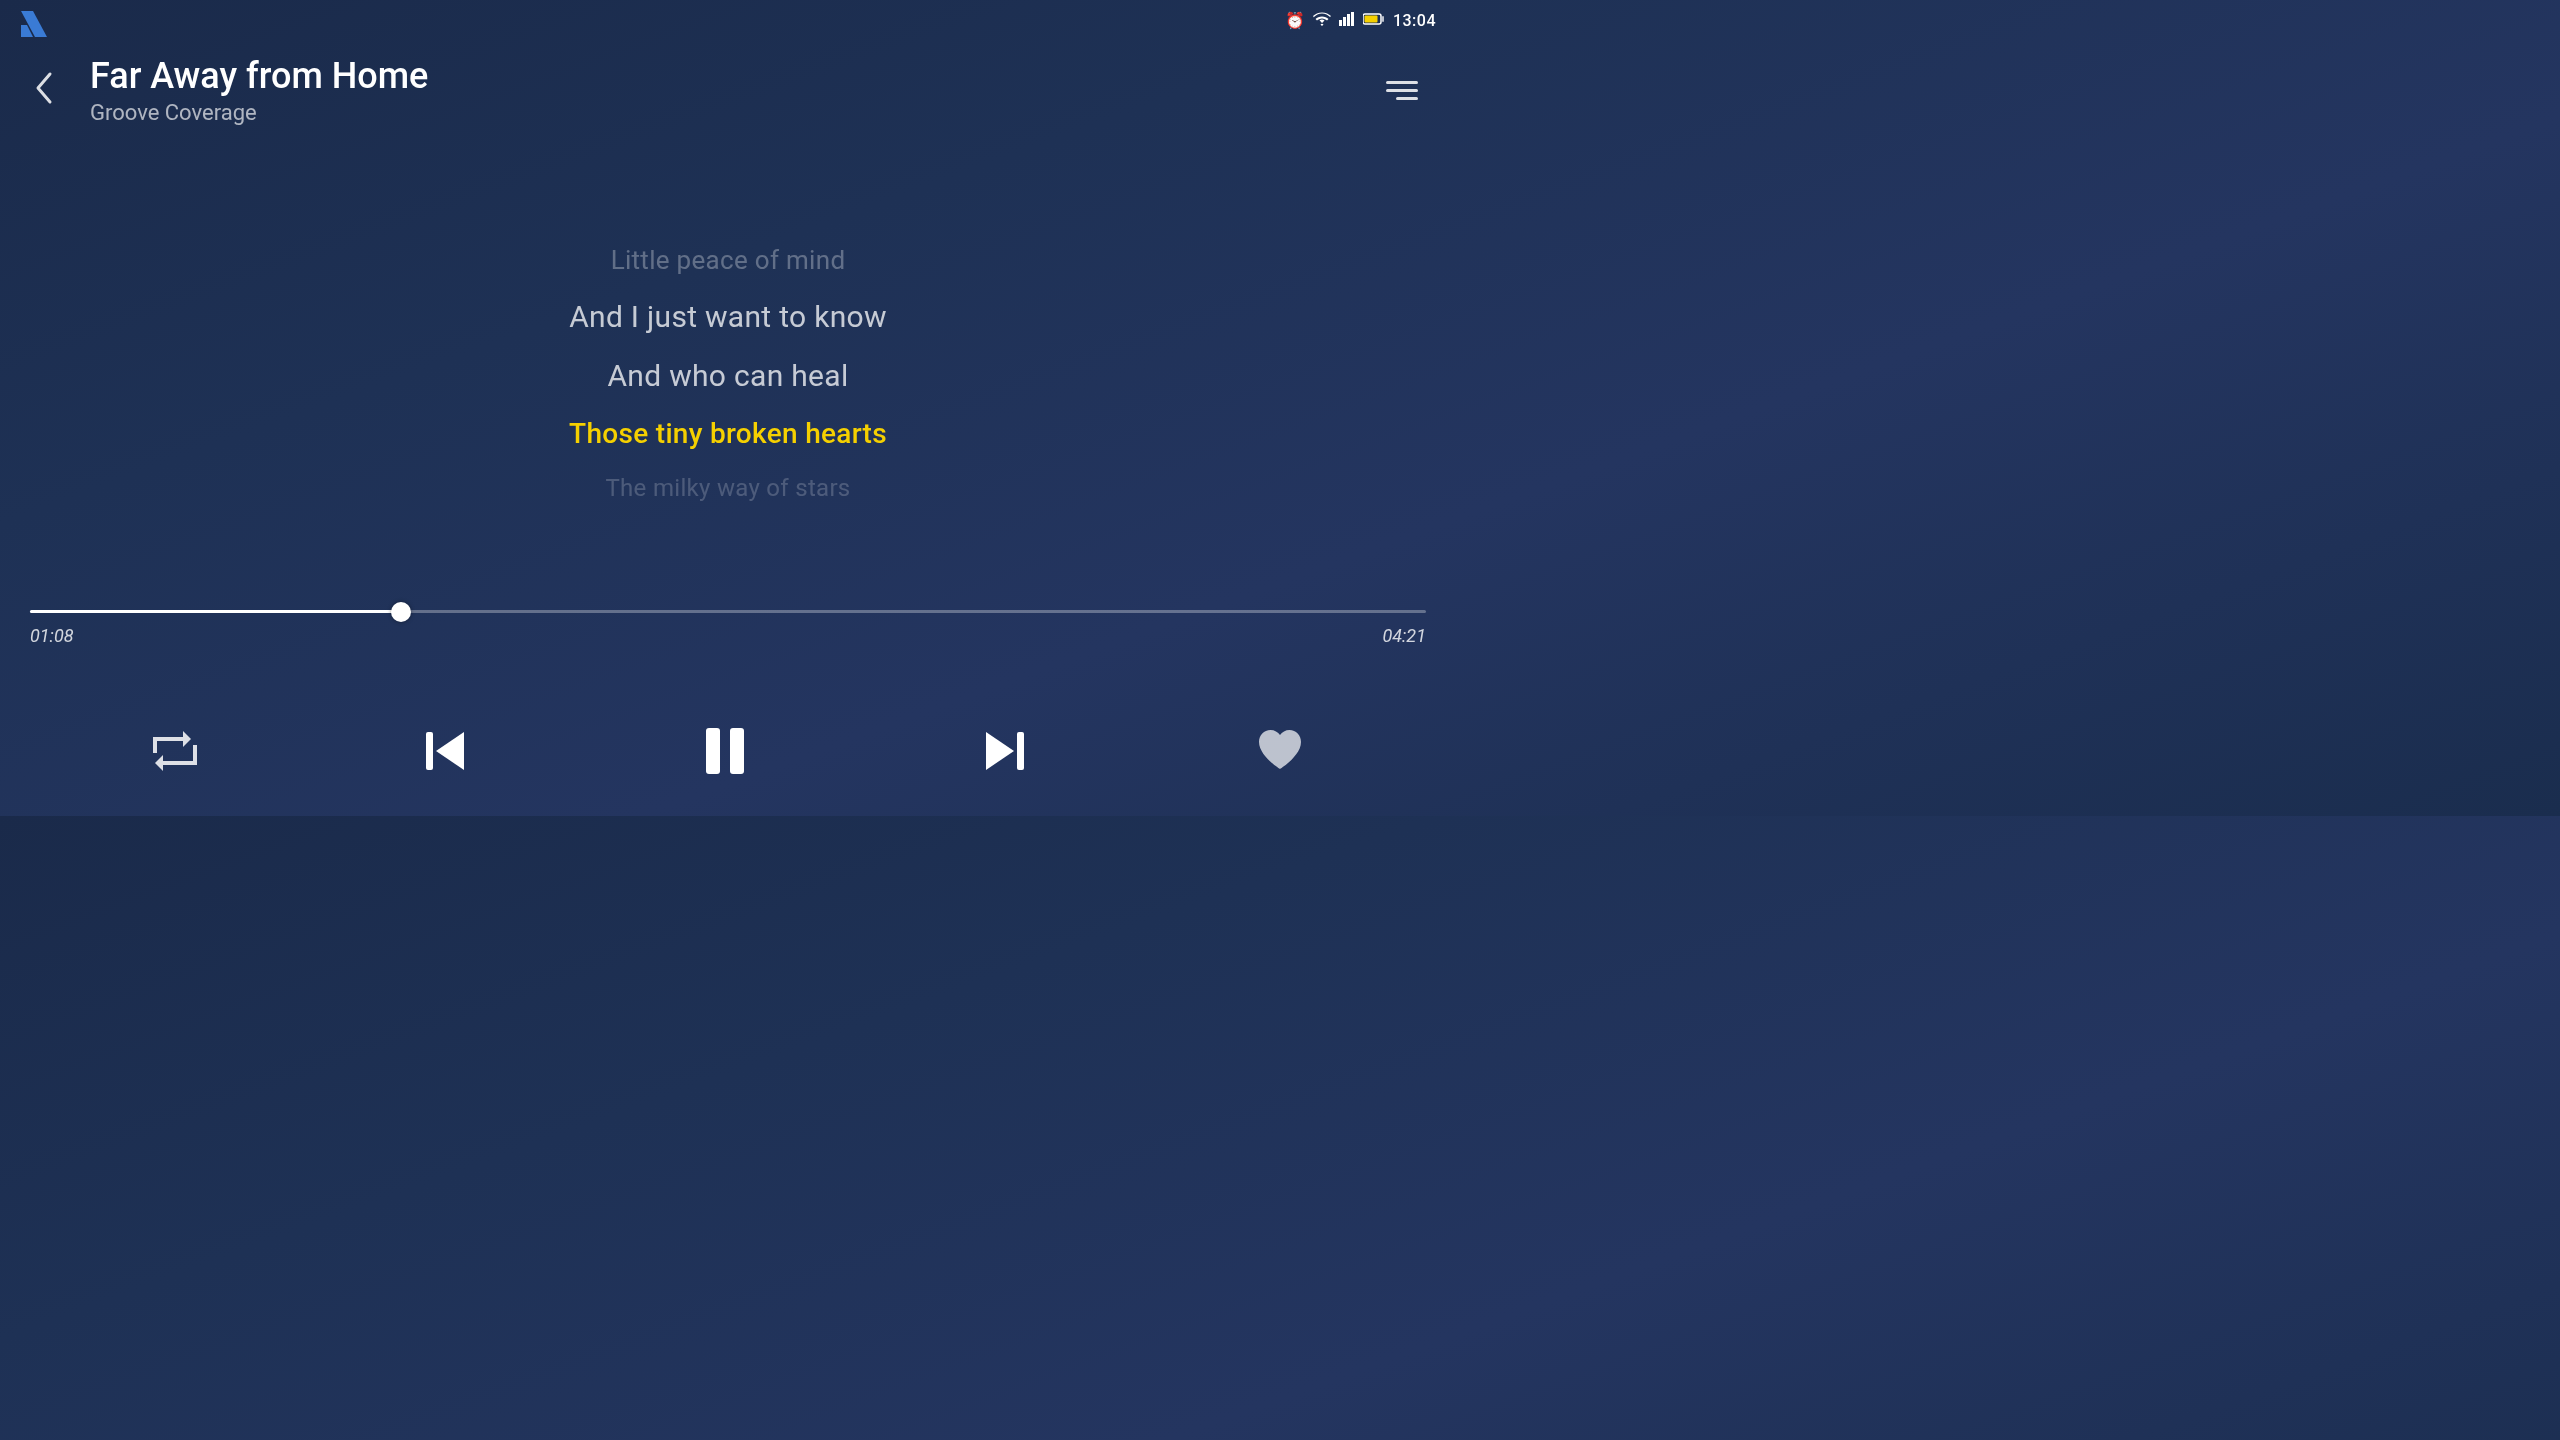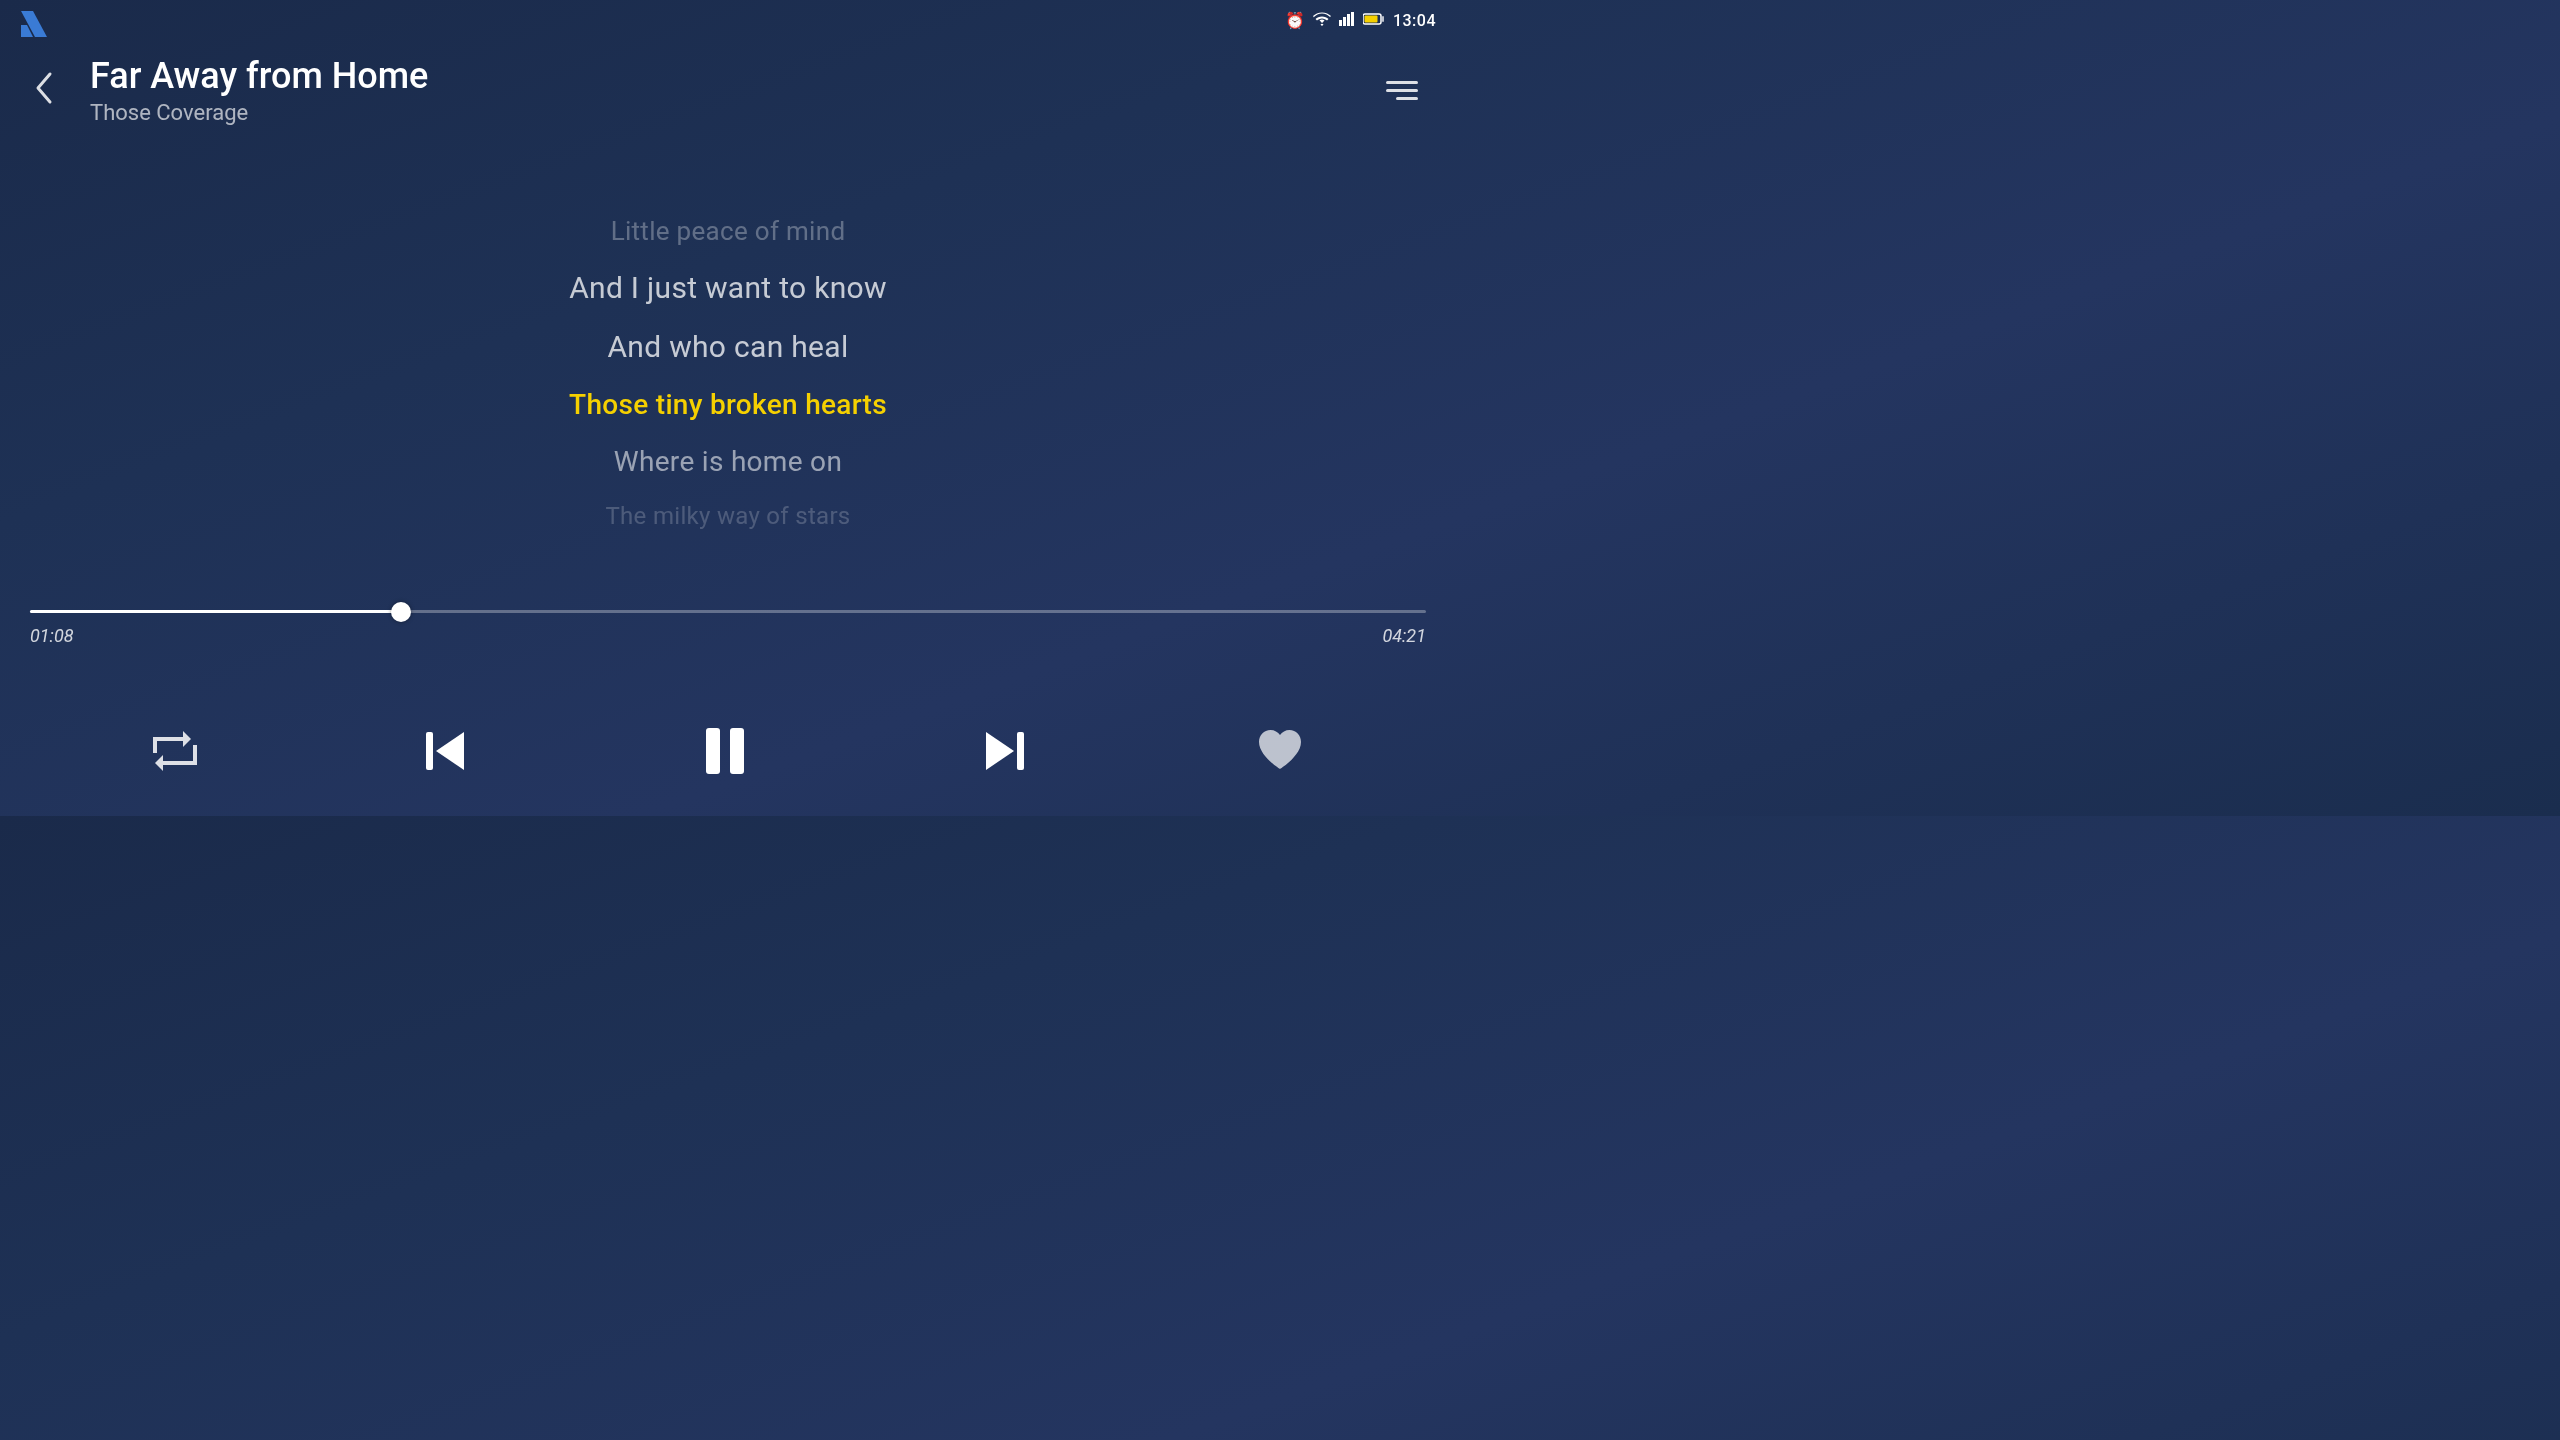--- a/index.html
+++ b/index.html
@@ -298,37 +298,36 @@
 
 <div class="header">
   <div class="header-left">
     <div class="back-btn">
       <svg width="28" height="36" viewBox="0 0 28 36" fill="none">
         <polyline points="20,4 8,18 20,32" stroke="rgba(255,255,255,0.85)" stroke-width="3" stroke-linecap="round" stroke-linejoin="round"></polyline>
       </svg>
     </div>
     <div class="song-info">
       <span class="song-title">Far Away from Home</span>
-      <span class="song-artist">Those Coverage</span>
+      <span class="song-artist">Groove Coverage</span>
     </div>
   </div>
   <div class="menu-btn">
     <div class="menu-line"></div>
     <div class="menu-line"></div>
     <div class="menu-line short"></div>
   </div>
 </div>
 
 <div class="lyrics-container">
 
   <div class="lyric-line faded">Little peace of mind</div>
   <div class="lyric-line normal">And I just want to know</div>
   <div class="lyric-line normal">And who can heal</div>
   <div class="lyric-line active">Those tiny broken hearts</div>
-  <div class="lyric-line below">Where is home on</div>
   <div class="lyric-line fade-out">The milky way of stars</div>
 </div>
 
 <div class="progress-area">
   <div class="progress-track">
     <div class="progress-fill" style="width: 26.6%;">
       <div class="progress-thumb"></div>
     </div>
   </div>
   <div class="time-row">

